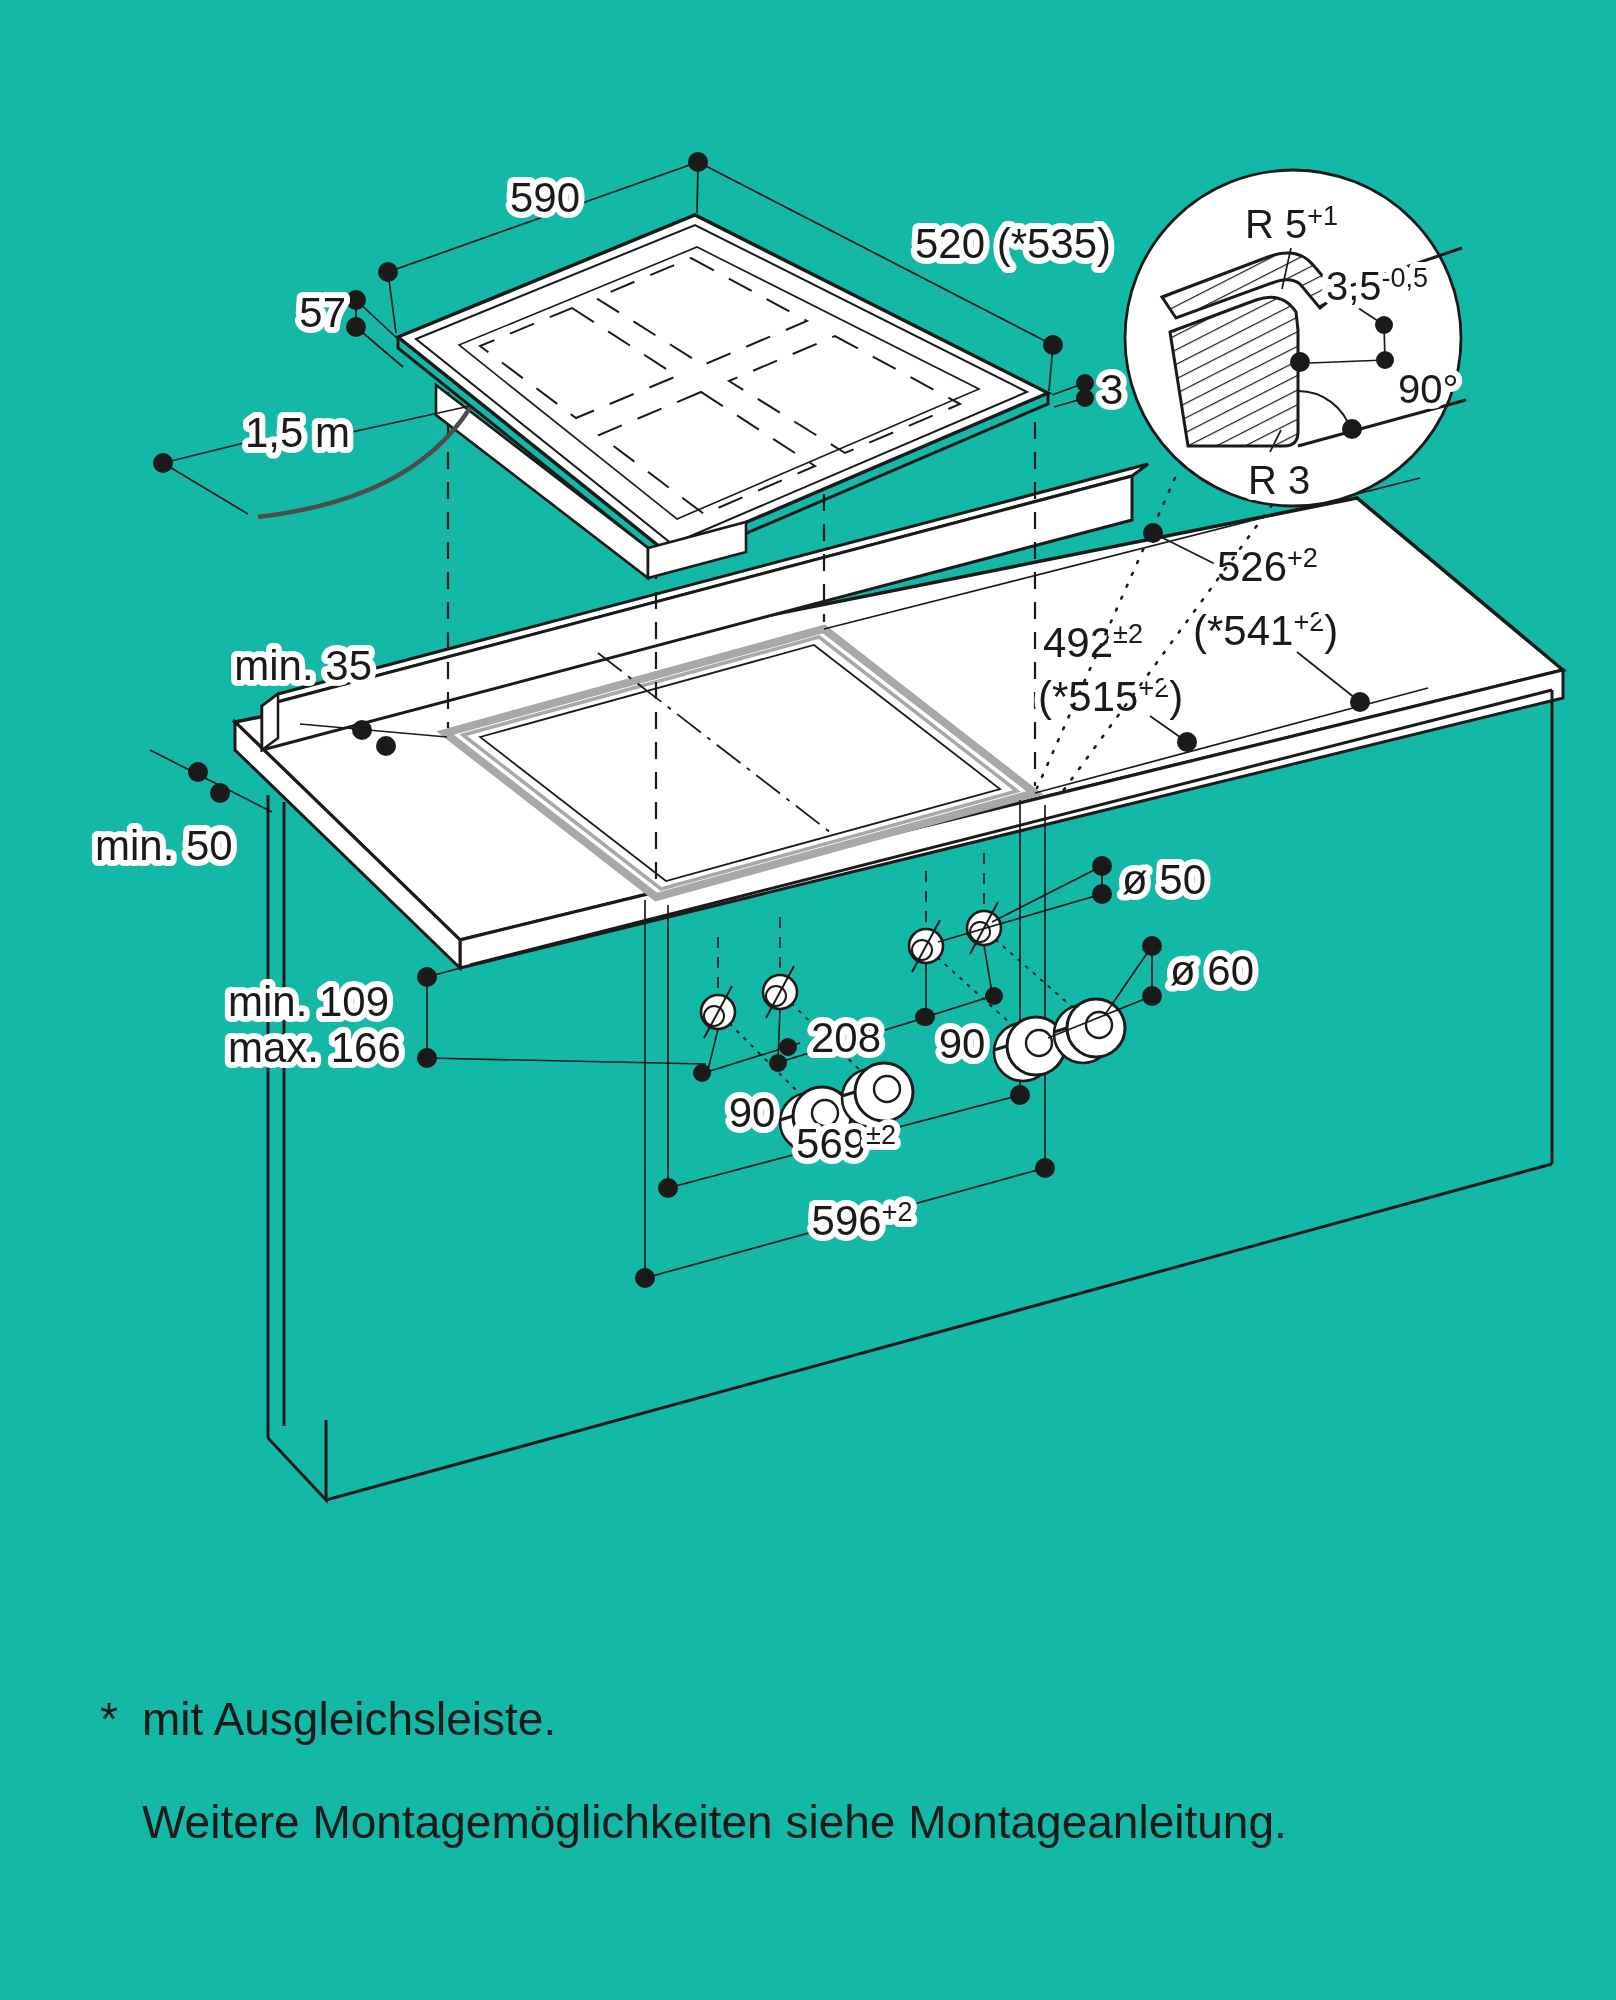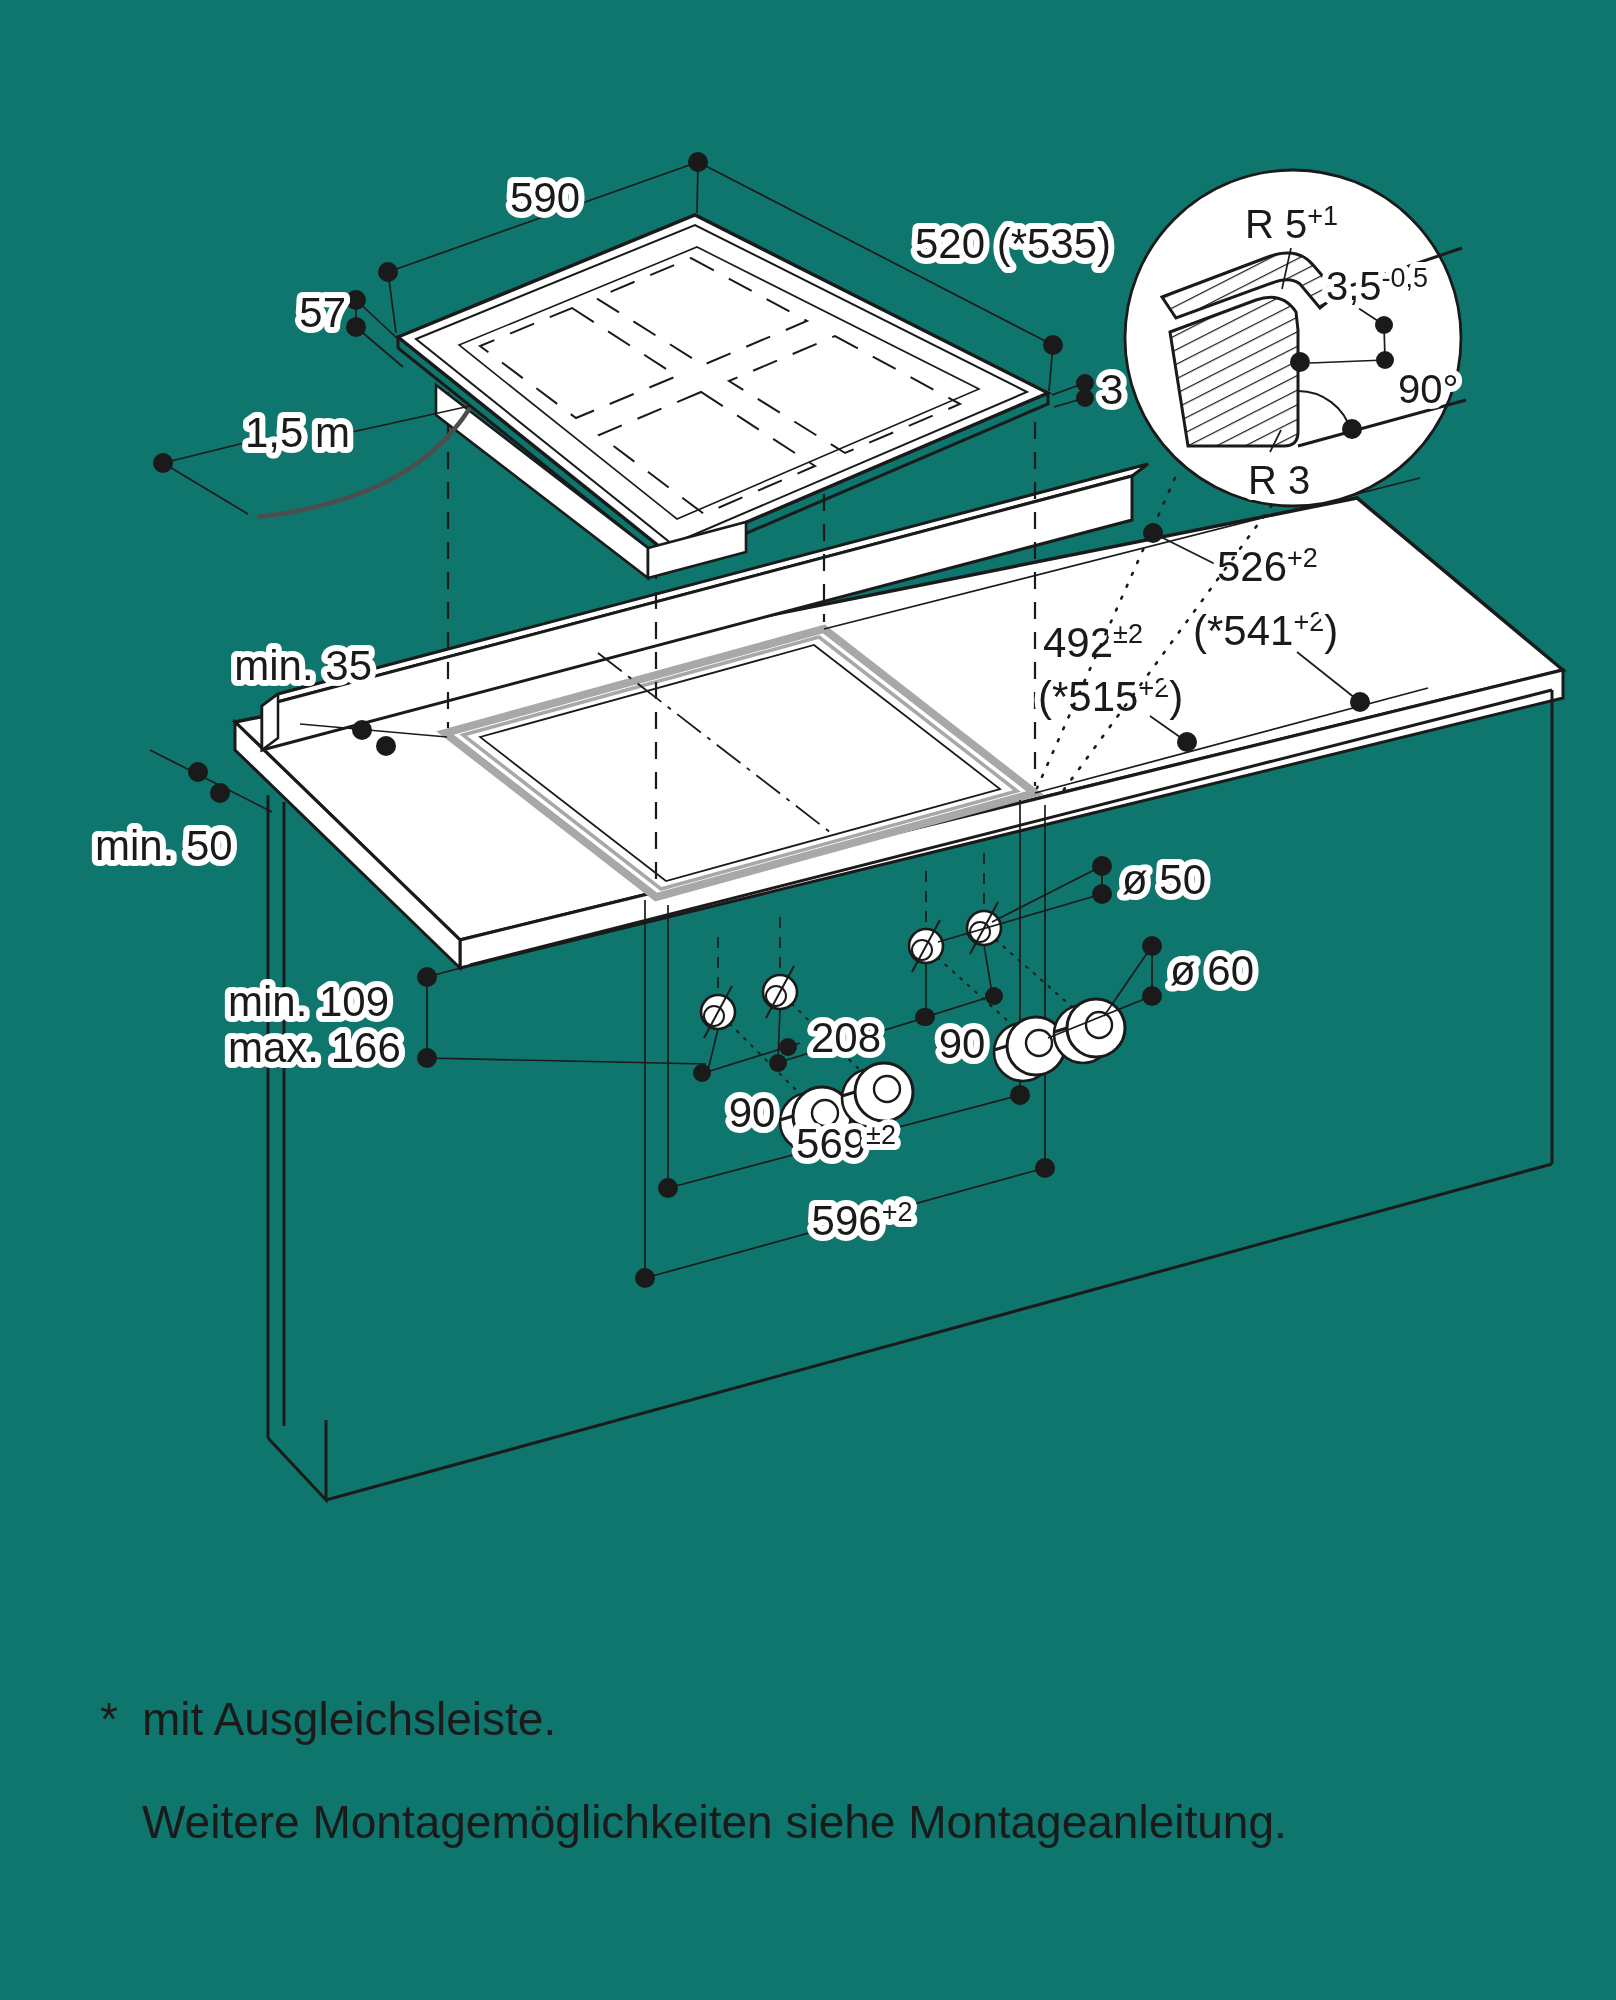--- a/index.html
+++ b/index.html
@@ -1,16 +1,16 @@
 <!DOCTYPE html>
 <html><head>
 <meta charset="utf-8">
 <style>
   html,body{margin:0;padding:0;background:#fff;}
-  .page{width:1616px;height:2000px;background:#0f766e;position:relative;overflow:hidden;}
+  .page{width:1616px;height:2000px;background:#14b8a6;position:relative;overflow:hidden;}
   svg{display:block;}
   text{font-family:"Liberation Sans", sans-serif; fill:#1a1a1a; font-size:42px;}
   .halo{paint-order:stroke; stroke:#ffffff; stroke-width:12px; stroke-linejoin:round;}
   .sup{font-size:27px;}
   .foot{font-size:46px;}
   .detail-lbl{font-size:40px;}
 </style>
 </head>
 <body>
 

